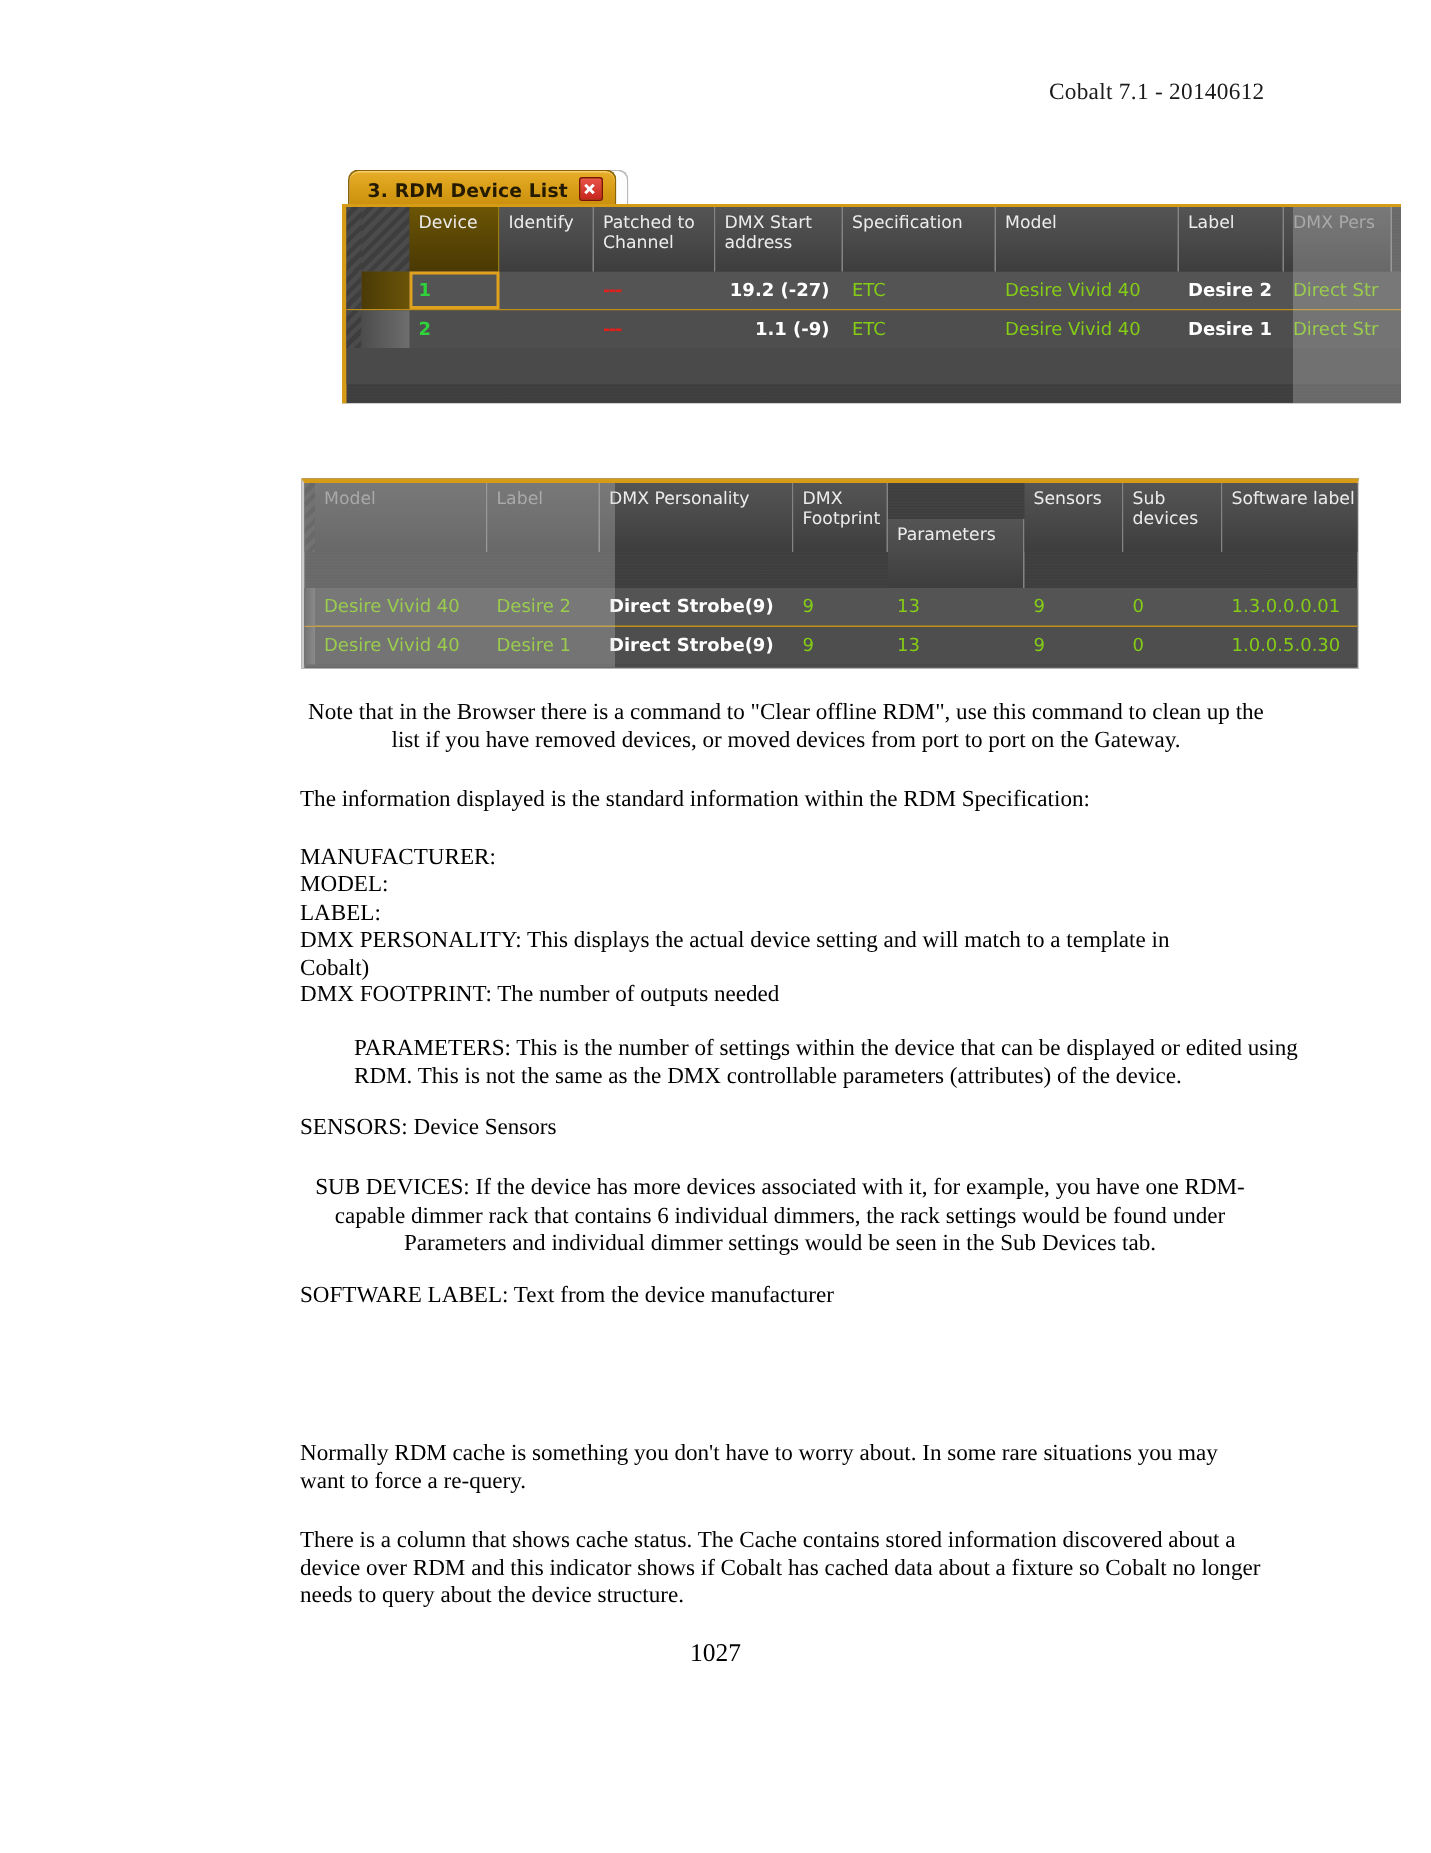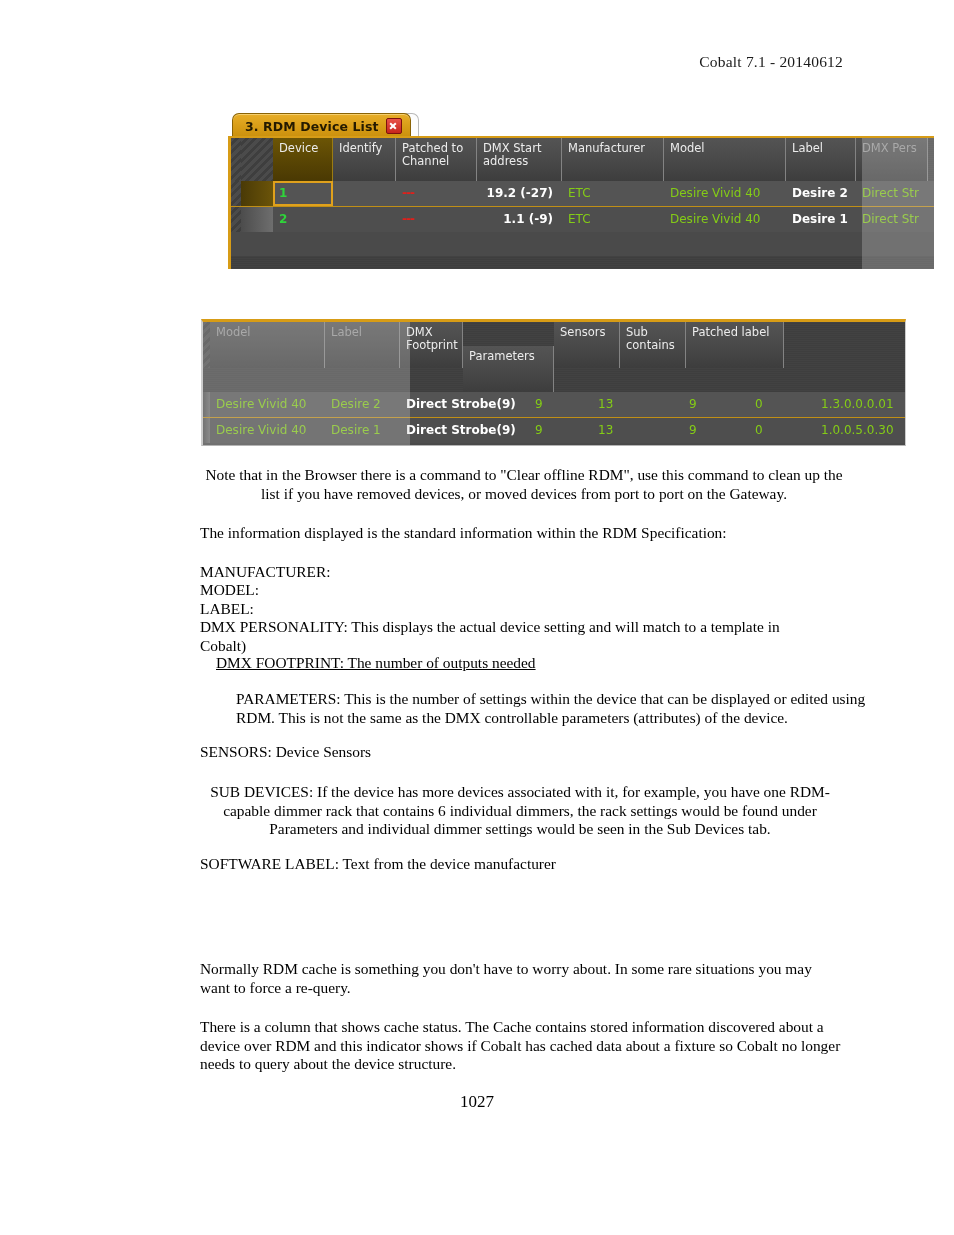--- a/index.html
+++ b/index.html
@@ -249,21 +249,21 @@
   <div class="panel-body">
     <div class="panel-noise"></div>
     <div class="grid" id="grid-one">
         <div class="grid-row">
           <div class="gutter edgeband" style="width: 10px; height: 43px;"></div>
           <div class="gutter edgeband" style="width: 32px; height: 43px;"></div>
           <div class="hdr-cell sel" style="width: 60px; flex: 0 0 60px;">Device</div>
           <div class="hdr-cell" style="width: 63px; flex: 0 0 63px;">Identify</div>
           <div class="hdr-cell" style="width: 81px; flex: 0 0 81px;">Patched to Channel</div>
           <div class="hdr-cell" style="width: 85px; flex: 0 0 85px;">DMX Start address</div>
-          <div class="hdr-cell" style="width: 102px; flex: 0 0 102px;">Manufacturer</div>
+          <div class="hdr-cell" style="width: 102px; flex: 0 0 102px;">Specification</div>
           <div class="hdr-cell" style="width: 122px; flex: 0 0 122px;">Model</div>
           <div class="hdr-cell" style="width: 70px; flex: 0 0 70px;">Label</div>
           <div class="hdr-cell faded" style="width: 72px; flex: 0 0 72px;">DMX Pers</div>
         </div>
         <div class="grid-row row-body row-underline">
           <div class="gutter edgeband" style="width: 10px; height: 25px; flex: 0 0 10px;"></div>
           <div class="rowtag on" style="width: 32px; height: 25px; flex: 0 0 32px;"></div>
           <div class="data-cell green row-sel-box" style="width: 60px; flex: 0 0 60px;">1</div>
           <div class="data-cell" style="width: 63px; flex: 0 0 63px;"></div>
           <div class="data-cell red" style="width: 81px; flex: 0 0 81px;">---</div>
@@ -291,25 +291,26 @@
   </div>
 </div>
 
 <div class="shot" id="figure-two">
   <div class="panel-noise"></div>
   <div class="grid" id="grid-two">
       <div class="grid-row">
         <div class="gutter edgeband" style="width: 7px; height: 46px;"></div>
         <div class="hdr-cell faded" style="width: 115px; flex: 0 0 115px;">Model</div>
         <div class="hdr-cell faded" style="width: 75px; flex: 0 0 75px;">Label</div>
+        <div class="hdr-cell" style="width: 129px; flex: 0 0 129px;">DMX Personality</div>
         <div class="hdr-cell" style="width: 63px; flex: 0 0 63px;">DMX Footprint</div>
         <div class="hdr-cell" style="width: 91px; flex: 0 0 91px; margin-top: 24px;">Parameters</div>
         <div class="hdr-cell" style="width: 66px; flex: 0 0 66px;">Sensors</div>
-        <div class="hdr-cell" style="width: 66px; flex: 0 0 66px;">Sub contains</div>
-        <div class="hdr-cell" style="width: 98px; flex: 0 0 98px;">Patched label</div>
+        <div class="hdr-cell" style="width: 66px; flex: 0 0 66px;">Sub devices</div>
+        <div class="hdr-cell" style="width: 98px; flex: 0 0 98px;">Software label</div>
       </div>
       <div class="grid-row row-body row-underline">
         <div class="rowtag off" style="width: 7px; height: 25px; flex: 0 0 7px;"></div>
         <div class="data-cell dim dim" style="width: 115px; flex: 0 0 115px;">Desire Vivid 40</div>
         <div class="data-cell dim dim" style="width: 75px; flex: 0 0 75px;">Desire 2</div>
         <div class="data-cell bright" style="width: 129px; flex: 0 0 129px;">Direct Strobe(9)</div>
         <div class="data-cell dim" style="width: 63px; flex: 0 0 63px;">9</div>
         <div class="data-cell dim" style="width: 91px; flex: 0 0 91px;">13</div>
         <div class="data-cell dim" style="width: 66px; flex: 0 0 66px;">9</div>
         <div class="data-cell dim" style="width: 66px; flex: 0 0 66px;">0</div>
@@ -332,21 +333,21 @@
 </div>
 
 <div class="para" style="left:200px; top:466px; width:648px;text-align:center;">Note that in the Browser there is a command to "Clear offline RDM", use this command to clean up the list if you have removed devices, or moved devices from port to port on the Gateway.</div>
 
 <div class="para" style="left:200px; top:524px; width:648px;">The information displayed is the standard information within the RDM Specification:</div>
 
 <div class="para" style="left:200px; top:563px; width:648px;">MANUFACTURER:</div>
 <div class="para" style="left:200px; top:581px; width:648px;">MODEL:</div>
 <div class="para" style="left:200px; top:600px; width:648px;">LABEL:</div>
 <div class="para" style="left:200px; top:618px; width:600px;">DMX PERSONALITY: This displays the actual device setting and  will match to a template in Cobalt)</div>
-<div class="para" style="left:216px; top:654px; width:648px;text-decoration:underline;">DMX FOOTPRINT: The number of outputs needed</div>
+<div class="para" style="left:200px; top:654px; width:648px;">DMX FOOTPRINT: The number of outputs needed</div>
 
 <div class="para" style="left:200px; top:690px; width:648px;margin-left:36px;">PARAMETERS: This is the number of settings within the device that can be displayed or edited using RDM. This is not the same as the DMX controllable parameters (attributes) of the device.</div>
 
 <div class="para" style="left:200px; top:743px; width:648px;">SENSORS: Device Sensors</div>
 
 <div class="para" style="left:200px; top:783px; width:640px;text-align:center;">SUB DEVICES: If the device has more devices associated with it, for example, you have one RDM-capable dimmer rack that contains 6 individual dimmers, the rack settings would be found under Parameters and individual dimmer settings would be seen in the Sub Devices tab.</div>
 
 <div class="para" style="left:200px; top:855px; width:648px;">SOFTWARE LABEL: Text from the device manufacturer</div>
 
 <div class="para" style="left:200px; top:960px; width:640px;">Normally RDM cache is something you don't have to worry about. In some rare situations you may want to force a re-query.</div>

